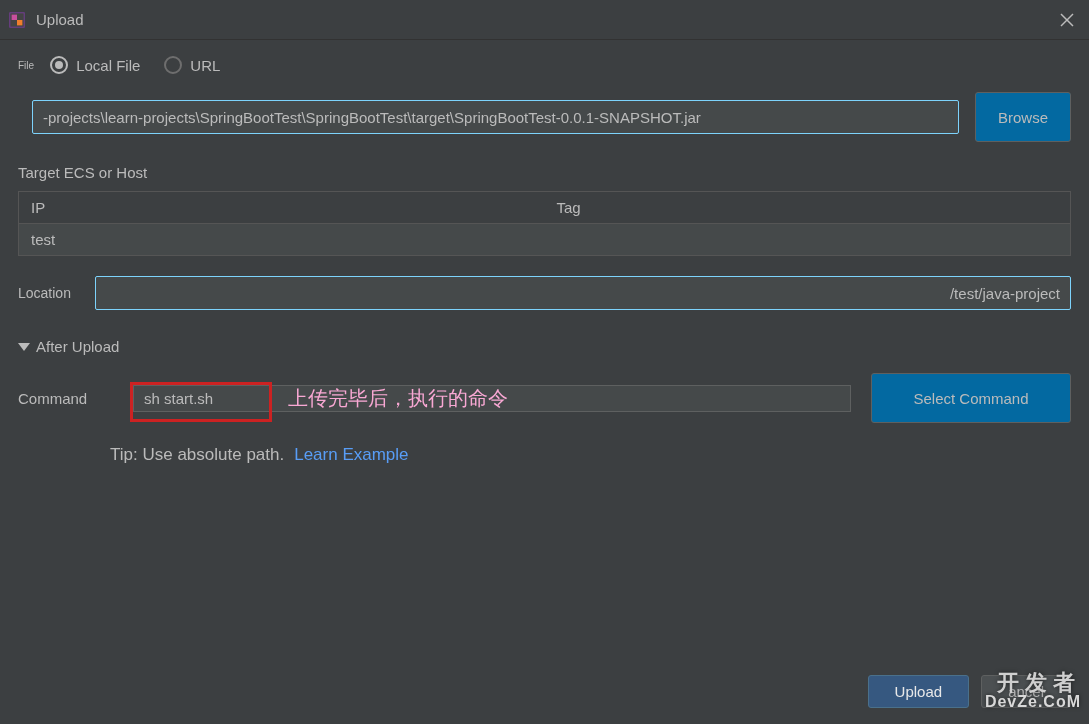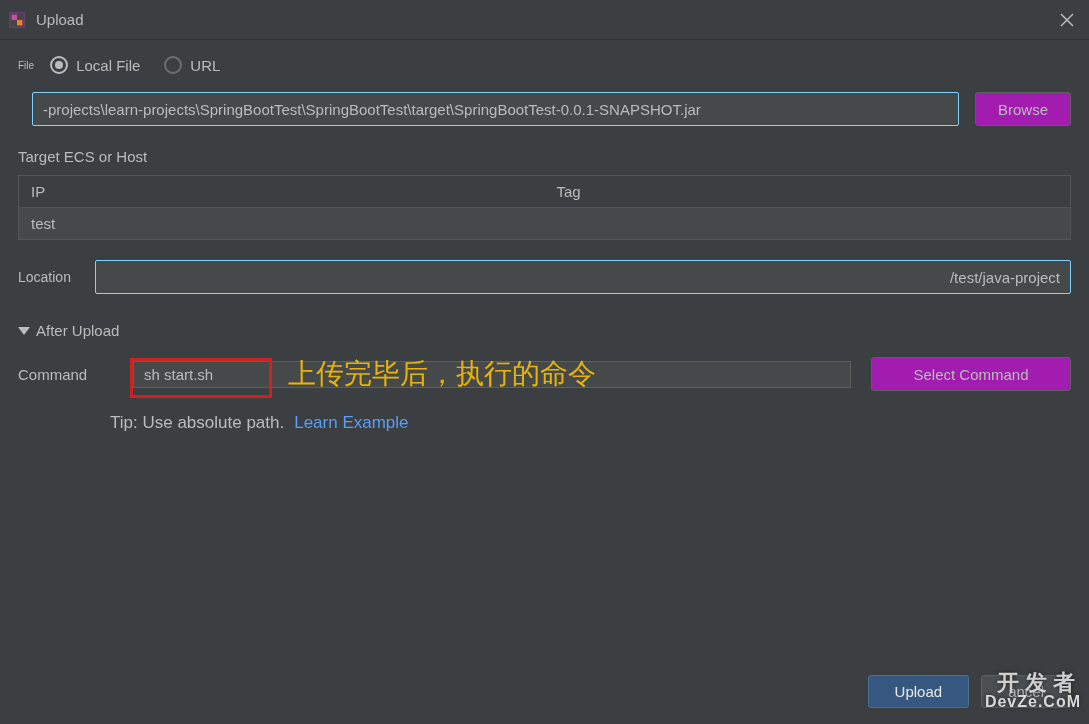--- a/index.html
+++ b/index.html
@@ -44,23 +44,23 @@
     .radio-dot { width: 8px; height: 8px; border-radius: 50%; background: #bbbbbb; }
     .radio-label { font-size: 15px; }
     .file-row { display: flex; gap: 16px; align-items: center; margin-bottom: 22px; padding-left: 14px; }
     .text-input {
       background: #45494a; border: 1px solid #7dd3fc;
       color: #bbbbbb; font-size: 15px; padding: 7px 10px;
       border-radius: 2px; outline: none; height: 34px;
     }
     .file-input { flex: 1; }
     .button {
-      background: #a21caf; border: 1px solid #5e6060;
+      background: #0369a1; border: 1px solid #5e6060;
       color: #bbbbbb; font-size: 15px; padding: 6px 22px;
-      border-radius: 3px; cursor: pointer; height: 34px;
+      border-radius: 3px; cursor: pointer; height: 50px;
       display: flex; align-items: center; justify-content: center;
     }
     .section-label { font-size: 15px; margin-bottom: 10px; }
     .table {
       border: 1px solid #555; margin-bottom: 20px;
     }
     .table-header {
       display: flex; background: #3c3f41;
       border-bottom: 1px solid #555;
     }
@@ -100,21 +100,21 @@
       height: 27px; width: 100%; outline: none;
     }
     .red-highlight {
       position: absolute; top: -3px; left: -3px;
       width: 142px; height: 40px;
       border: 3px solid #cc2222; pointer-events: none;
     }
     .annotation {
       position: absolute; left: 155px; top: 50%;
       transform: translateY(-50%);
-      color: #eab308; font-size: 28px; font-weight: 500;
+      color: #f9a8d4; font-size: 20px; font-weight: 500;
       pointer-events: none; white-space: nowrap; font-family: Liberation Serif, serif;
     }
     .select-command-btn { width: 200px; justify-content: center; }
     .tip-row { display: flex; align-items: center; gap: 10px; margin-left: 92px; font-size: 17px; }
     .link { color: #589df6; cursor: pointer; }
     .footer {
       position: absolute; bottom: 16px; right: 18px;
       display: flex; gap: 12px; align-items: center;
     }
     .primary-button {

